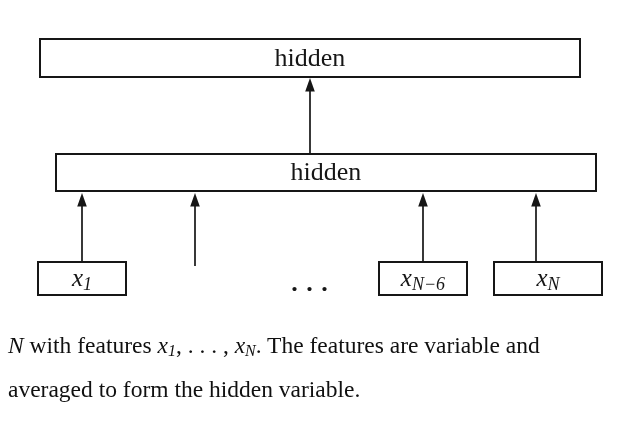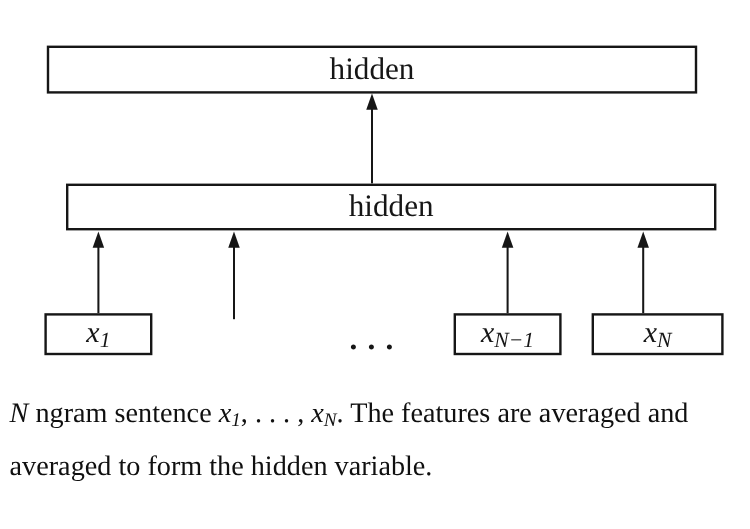--- a/index.html
+++ b/index.html
@@ -131,22 +131,22 @@
   <svg class="arrow" style="left:528px; top:193px;" width="16" height="74">
     <line x1="8" y1="73" x2="8" y2="11"></line>
     <polygon points="8,0 3.2,13.5 12.8,13.5"></polygon>
   </svg>
 
   <div class="node input-box" id="input-x1"><span class="math-var">x</span><span class="math-sub">1</span></div>
 
 
   <div id="ellipsis">. . .</div>
 
-  <div class="node input-box" id="input-xn1"><span class="math-var">x</span><span class="math-sub">N−1</span></div>
+  <div class="node input-box" id="input-xn1"><span class="math-var">x</span><span class="math-sub">N−6</span></div>
 
   <div class="node input-box" id="input-xn"><span class="math-var">x</span><span class="math-sub">N</span></div>
 
   <div id="caption">
-    <div class="caption-line"><span class="math-var">N</span><span> ngram sentence </span><span class="math-var">x</span><span class="cap-sub">1</span><span>, . . . , </span><span class="math-var">x</span><span class="cap-sub">N</span><span>. The features are averaged and</span></div>
+    <div class="caption-line"><span class="math-var">N</span><span> with features </span><span class="math-var">x</span><span class="cap-sub">1</span><span>, . . . , </span><span class="math-var">x</span><span class="cap-sub">N</span><span>. The features are variable and</span></div>
     <div class="caption-line"><span>averaged to form the hidden variable.</span></div>
   </div>
 
 </div>
 
 </body></html>

